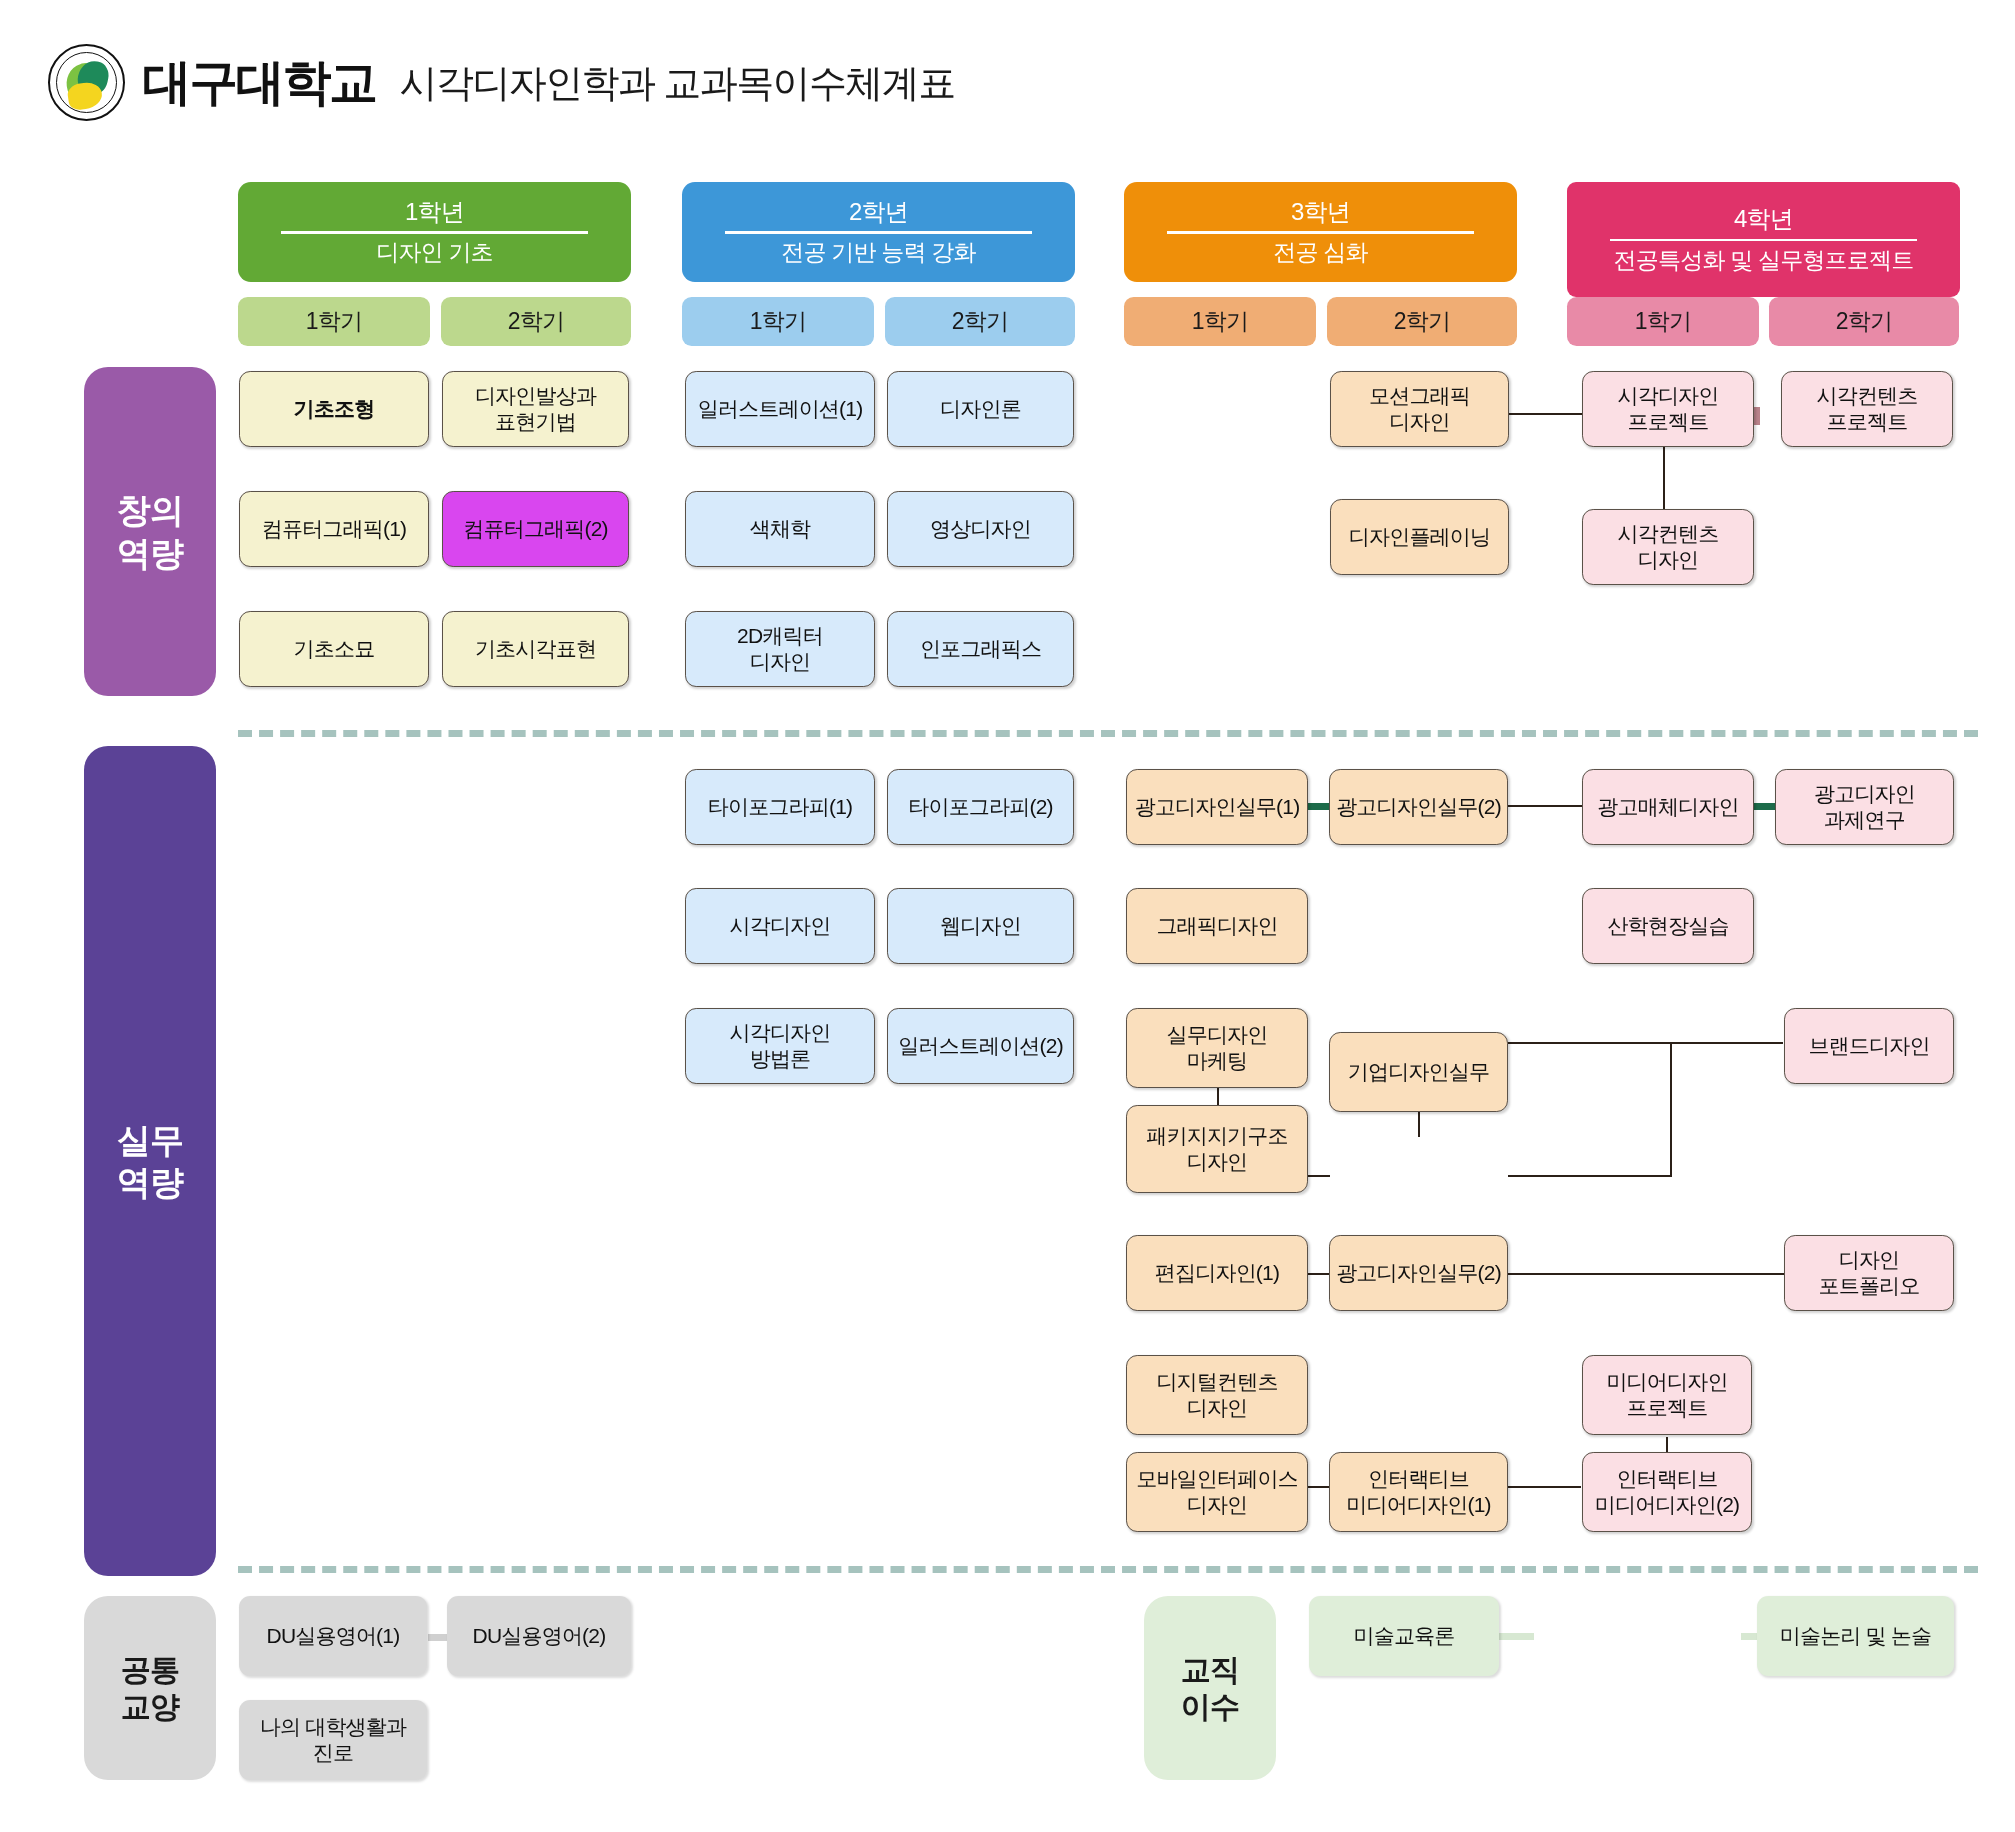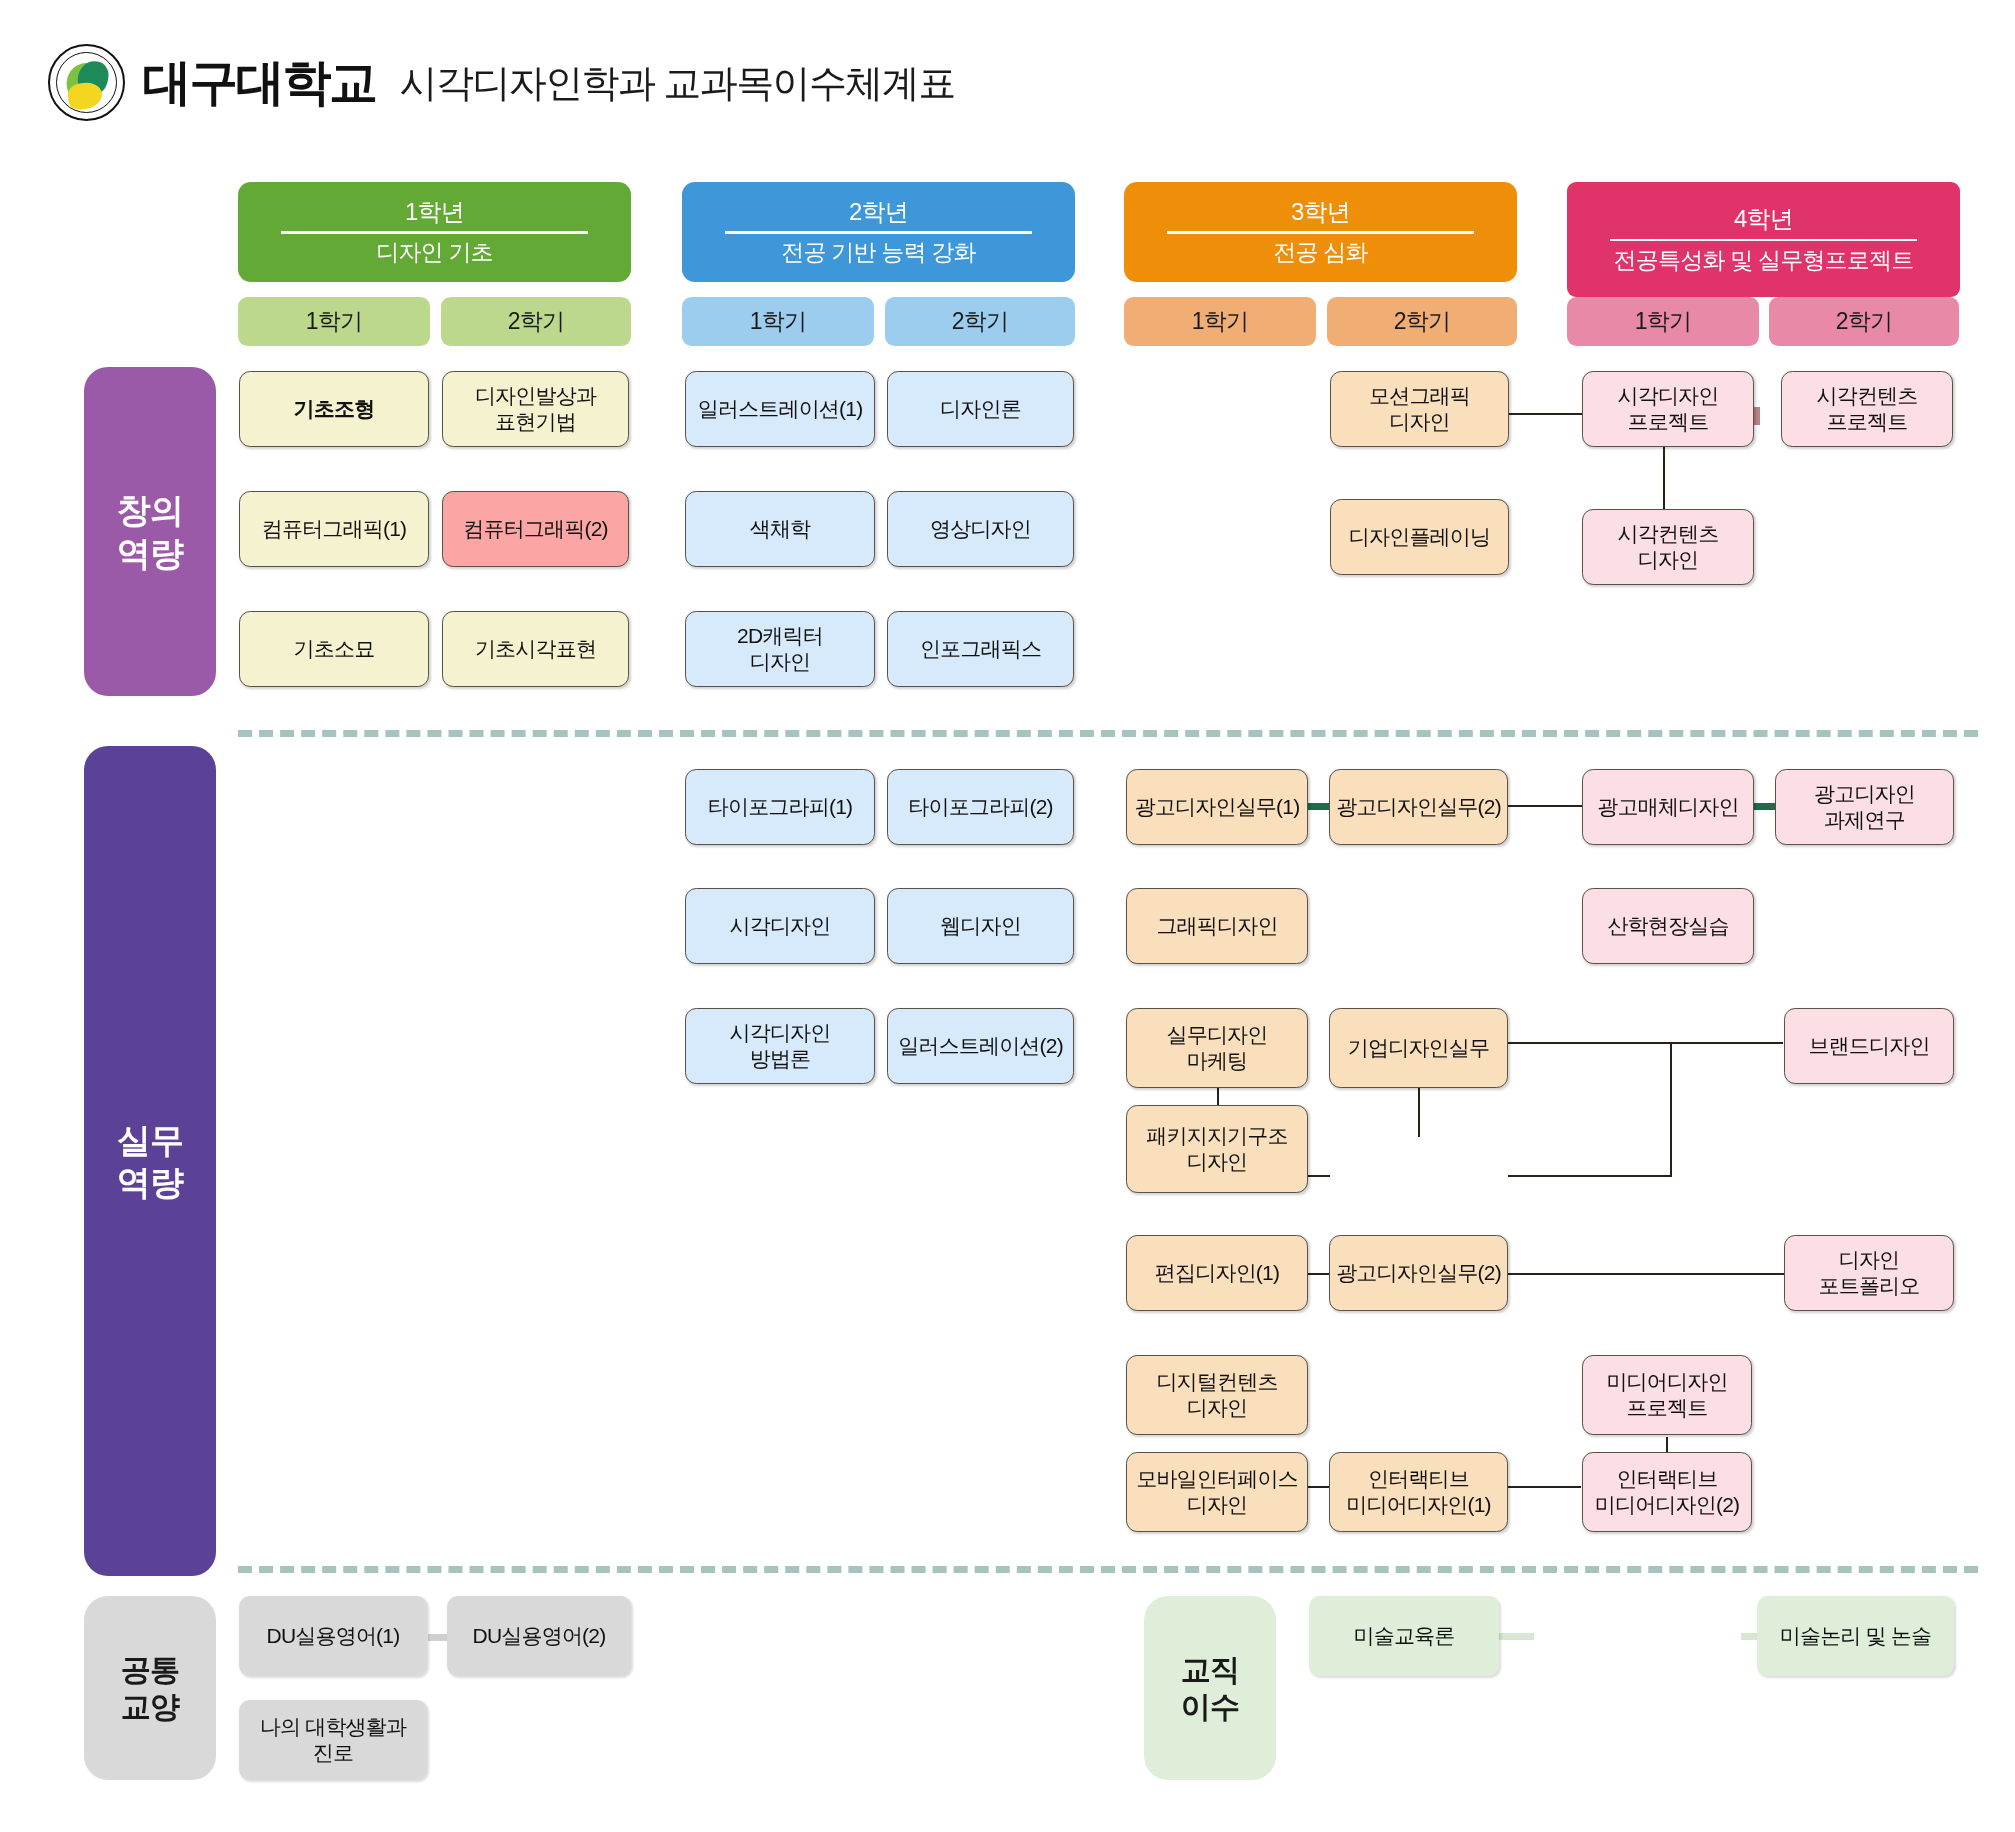--- a/index.html
+++ b/index.html
@@ -149,21 +149,21 @@
   <div class="abs node" style="left:239px;top:371px;width:190px;height:76px;background:#f5f2cf;">
     <div><b>기초조형</b></div>
   </div>
   <div class="abs node" style="left:442px;top:371px;width:187px;height:76px;background:#f5f2cf;">
     <div><span>디자인발상과</span><br>
          <span>표현기법</span></div>
   </div>
   <div class="abs node" style="left:239px;top:491px;width:190px;height:76px;background:#f5f2cf;">
     <div><span>컴퓨터그래픽(1)</span></div>
   </div>
-  <div class="abs node" style="left:442px;top:491px;width:187px;height:76px;background:#fca5a5;">
+  <div class="abs node" style="left:442px;top:491px;width:187px;height:76px;background:#d946ef;">
     <div><span>컴퓨터그래픽(2)</span></div>
   </div>
   <div class="abs node" style="left:239px;top:611px;width:190px;height:76px;background:#f5f2cf;">
     <div><span>기초소묘</span></div>
   </div>
   <div class="abs node" style="left:442px;top:611px;width:187px;height:76px;background:#f5f2cf;">
     <div><span>기초시각표현</span></div>
   </div>
 
   <div class="abs node" style="left:685px;top:371px;width:190px;height:76px;background:#d7eafb;">
@@ -260,21 +260,21 @@
   <div class="link h" style="left:1308px;top:1175px;width:22.3px;"></div>
   <div class="link h" style="left:1508px;top:1042px;width:164px;"></div>
   <div class="link h" style="left:1508px;top:1175px;width:164px;"></div>
   <div class="link v" style="left:1670px;top:1042px;height:134px;"></div>
   <div class="link h" style="left:1670px;top:1042px;width:113px;"></div>
 
   <div class="abs node" style="left:1126px;top:1008px;width:182px;height:80px;background:#fadfbd;">
     <div><span>실무디자인</span><br>
          <span>마케팅</span></div>
   </div>
-  <div class="abs node" style="left:1329px;top:1008px;width:179px;height:80px;background:#fadfbd;">
+  <div class="abs node" style="left:1329px;top:1032px;width:179px;height:80px;background:#fadfbd;">
     <div><span>기업디자인실무</span></div>
   </div>
   <div class="abs node" style="left:1784px;top:1008px;width:170px;height:76px;background:#fbdfe4;">
     <div><span>브랜드디자인</span></div>
   </div>
   <div class="abs node" style="left:1126px;top:1105px;width:182px;height:88px;background:#fadfbd;">
     <div><span>패키지지기구조</span><br>
          <span>디자인</span></div>
   </div>
 

